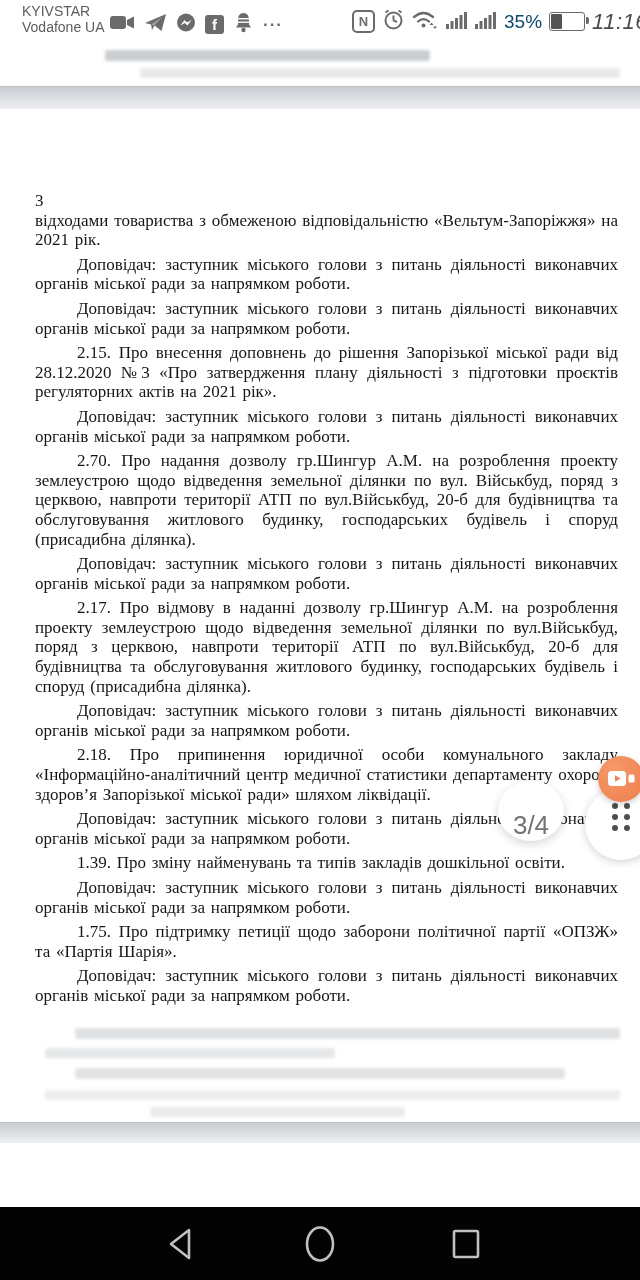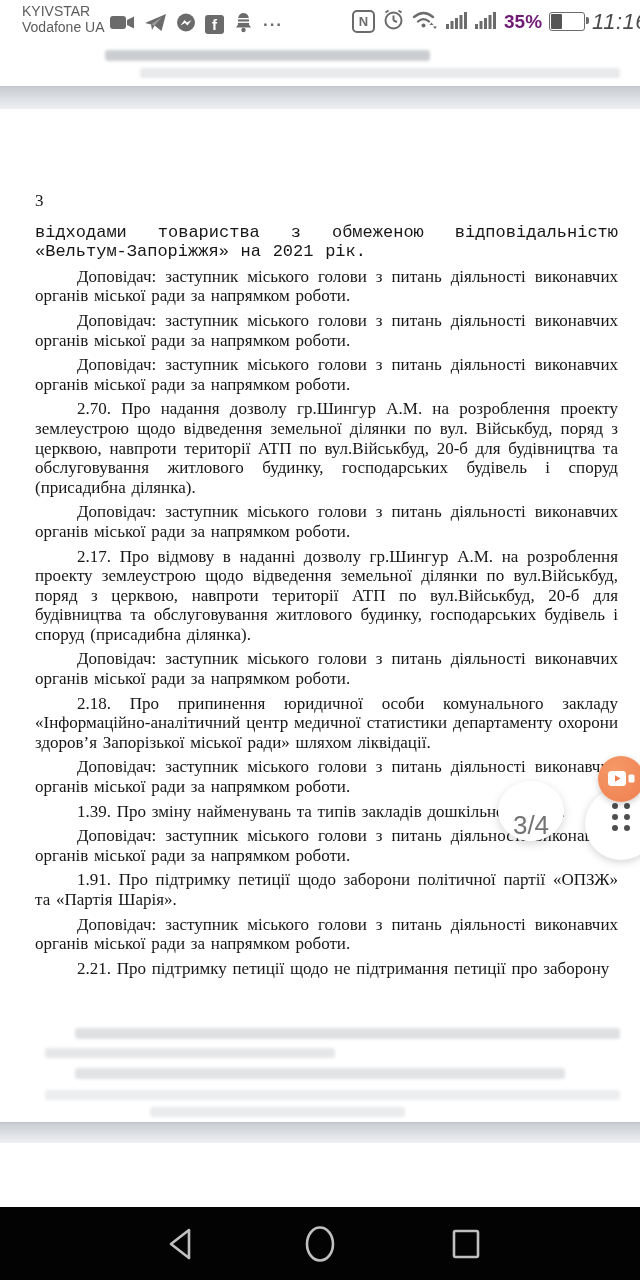--- a/index.html
+++ b/index.html
@@ -4,39 +4,39 @@
 <style>
   html,body{margin:0;padding:0;background:#fff;}
   .screen{position:relative;width:640px;height:1280px;overflow:hidden;background:#fff;
           font-family:"Liberation Sans",sans-serif;}
   
   .statusbar{position:absolute;left:12px;top:0;width:640px;height:46px;background:#fff;}
   .carrier{position:absolute;left:10px;top:3px;color:#5c5c5c;font-size:14px;line-height:16px;}
   .sb-left{position:absolute;left:98px;top:12px;display:flex;align-items:center;gap:9px;color:#6b6b6b;}
   .sb-right{position:absolute;right:4px;top:8px;display:flex;align-items:center;gap:7px;color:#6b6b6b;}
   .sb-time{font-size:22px;color:#4b4b4b;letter-spacing:.5px;font-style:italic;}
-  .sb-pct{font-size:19px;color:#701a75;font-weight:bold;}
+  .sb-pct{font-size:19px;color:#0c4a6e;}
   .dots-ellipsis{font-size:17px;font-weight:bold;color:#6b6b6b;letter-spacing:1px;}
   .fbbox{width:19px;height:19px;background:#6b6b6b;border-radius:3px;color:#fff;
          font-weight:bold;font-size:15px;text-align:center;line-height:19px;}
   .nfcbox{width:19px;height:19px;border:2px solid #6b6b6b;border-radius:5px;color:#6b6b6b;
           font-weight:bold;font-size:13px;text-align:center;line-height:19px;}
   .batt{position:relative;width:34px;height:17px;border:1.5px solid #6b6b6b;border-radius:3px;background:#fff;}
   .batt .fill{position:absolute;left:1px;top:1px;bottom:1px;width:11px;background:#555;border-radius:1px;}
   .batt .nub{position:absolute;right:-5px;top:4px;width:3px;height:7px;background:#6b6b6b;border-radius:0 2px 2px 0;}
   
   .sep{position:absolute;left:0;width:640px;background:linear-gradient(#c9cdd2,#eef0f3);
        border-top:1px solid #c0c4c9;}
   .ghost{position:absolute;background:#8d939b;border-radius:3px;filter:blur(1.5px);}
   
   .doc{position:absolute;left:0;top:186px;width:640px;padding:0 22px 0 35px;box-sizing:border-box;
        font-family:"Liberation Serif",serif;color:#161616;font-size:17px;line-height:19.6px;}
   .pagenum{text-align:center;margin:0 0 7px 0;}
   .doc p{margin:5px 0 0;text-align:justify;word-spacing:1.5px;}
-  .doc p.cont{margin-top:12px;text-indent:0;font-family:Liberation Mono, monospace;}
+  .doc p.cont{margin-top:0;text-indent:0;}
   .doc p.ind{text-indent:42px;}
   
   .page-bubble{position:absolute;left:498px;top:781px;width:66px;height:60px;border-radius:50%;
        background:#fff;box-shadow:0 3px 10px rgba(0,0,0,.16);display:flex;align-items:flex-end;
        justify-content:center;font-size:26px;color:#737373;z-index:5;}
   .drag-circle{position:absolute;left:585px;top:788px;width:72px;height:72px;border-radius:50%;
        background:#fff;box-shadow:0 2px 9px rgba(0,0,0,.18);z-index:6;}
   .drag-circle svg{position:absolute;left:25px;top:13px;}
   .fab{position:absolute;left:598px;top:756px;width:46px;height:46px;border-radius:50%;
        background:radial-gradient(circle at 35% 30%,#f59a68,#ef7d4e);z-index:7;
@@ -135,32 +135,32 @@
 
   <div class="ghost" style="left:105px;top:50px;width:325px;height:11px;opacity:.45;"></div>
   <div class="ghost" style="left:140px;top:68px;width:480px;height:10px;opacity:.20;"></div>
   <div class="sep" style="top:86px;height:22px;"></div>
 
   <div class="doc">
     <p class="pagenum">3</p>
     <p class="cont">відходами товариства з обмеженою відповідальністю «Вельтум-Запоріжжя» на 2021 рік.</p>
     <p class="ind">Доповідач: заступник міського голови з питань діяльності виконавчих органів міської ради за напрямком роботи.</p>
     <p class="ind">Доповідач: заступник міського голови з питань діяльності виконавчих органів міської ради за напрямком роботи.</p>
+    <p class="ind">2.15. Про внесення доповнень до рішення Запорізької міської ради від 28.12.2020 №3 «Про затвердження плану діяльності з підготовки проєктів регуляторних актів на 2021 рік».</p>
     <p class="ind">Доповідач: заступник міського голови з питань діяльності виконавчих органів міської ради за напрямком роботи.</p>
     <p class="ind">2.70. Про надання дозволу гр.Шингур А.М. на розроблення проекту землеустрою щодо відведення земельної ділянки по вул. Військбуд, поряд з церквою, навпроти території АТП по вул.Військбуд, 20-б для будівництва та обслуговування житлового будинку, господарських будівель і споруд (присадибна ділянка).</p>
     <p class="ind">Доповідач: заступник міського голови з питань діяльності виконавчих органів міської ради за напрямком роботи.</p>
     <p class="ind">2.17. Про відмову в наданні дозволу гр.Шингур А.М. на розроблення проекту землеустрою щодо відведення земельної ділянки по вул.Військбуд, поряд з церквою, навпроти території АТП по вул.Військбуд, 20-б для будівництва та обслуговування житлового будинку, господарських будівель і споруд (присадибна ділянка).</p>
     <p class="ind">Доповідач: заступник міського голови з питань діяльності виконавчих органів міської ради за напрямком роботи.</p>
     <p class="ind">2.18. Про припинення юридичної особи комунального закладу «Інформаційно-аналітичний центр медичної статистики департаменту охорони здоров’я Запорізької міської ради» шляхом ліквідації.</p>
     <p class="ind">Доповідач: заступник міського голови з питань діяльності виконавчих органів міської ради за напрямком роботи.</p>
     <p class="ind">1.39. Про зміну найменувань та типів закладів дошкільної освіти.</p>
     <p class="ind">Доповідач: заступник міського голови з питань діяльності виконавчих органів міської ради за напрямком роботи.</p>
-    <p class="ind">1.91. Про підтримку петиції щодо заборони політичної партії «ОПЗЖ» та «Партія Шарія».</p>
-    <p class="ind">Доповідач: заступник міського голови з питань діяльності виконавчих органів міської ради за напрямком роботи.</p>
-    <p class="ind">2.21. Про підтримку петиції щодо не підтримання петиції про заборону</p>
+    <p class="ind">1.75. Про підтримку петиції щодо заборони політичної партії «ОПЗЖ» та «Партія Шарія».</p>
+    <p class="ind">Доповідач: заступник міського голови з питань діяльності виконавчих органів міської ради за напрямком роботи.</p>
   </div>
 
   <div class="ghost" style="left:75px;top:1028px;width:545px;height:11px;opacity:.28;"></div>
   <div class="ghost" style="left:45px;top:1048px;width:290px;height:10px;opacity:.22;"></div>
   <div class="ghost" style="left:75px;top:1068px;width:490px;height:11px;opacity:.25;"></div>
   <div class="ghost" style="left:45px;top:1090px;width:575px;height:10px;opacity:.16;"></div>
   <div class="ghost" style="left:150px;top:1107px;width:255px;height:10px;opacity:.18;"></div>
   <div class="sep" style="top:1122px;height:20px;"></div>
 
   <div class="page-bubble">

